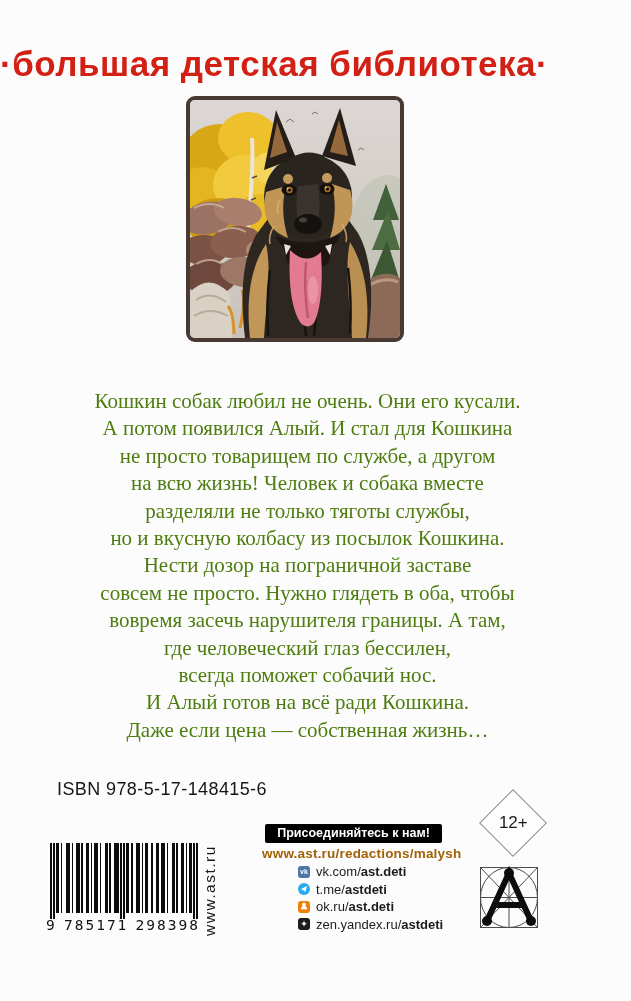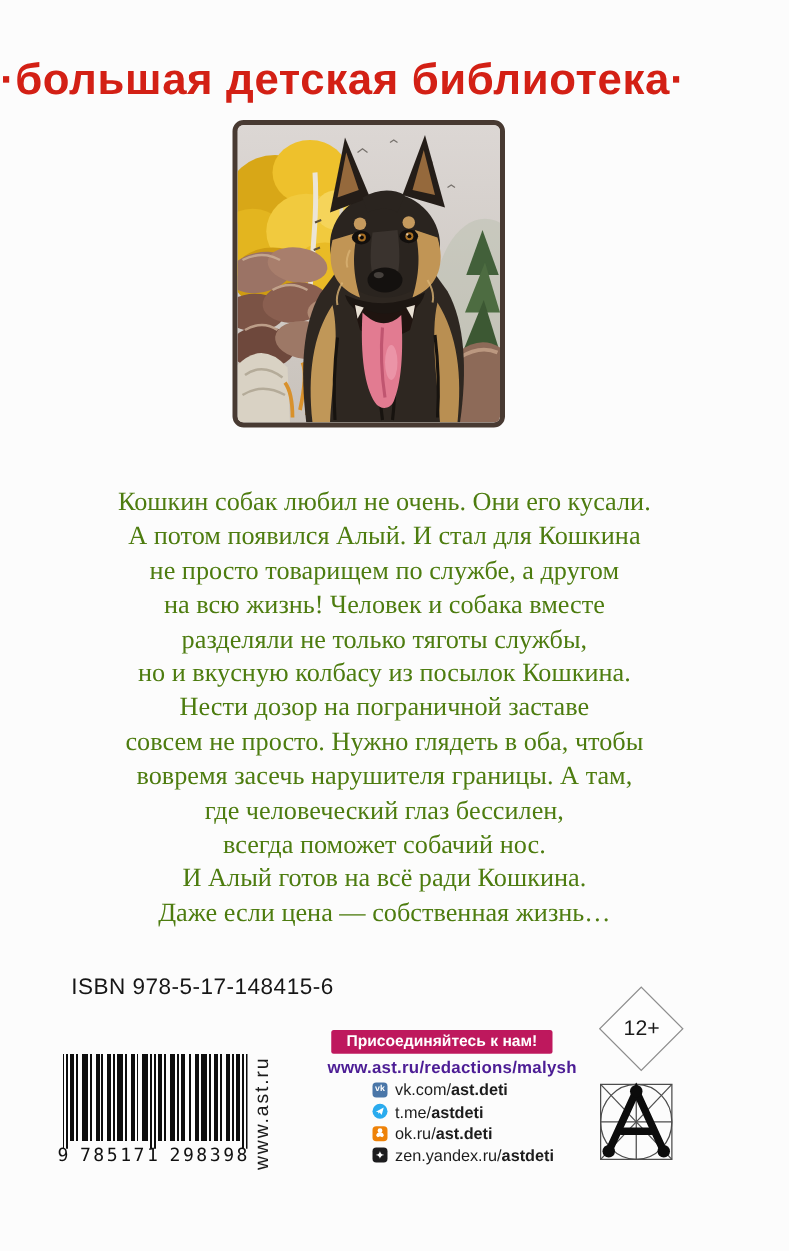--- a/index.html
+++ b/index.html
@@ -27,24 +27,24 @@
   .barcode-digits{position:absolute;left:46px;top:917px;width:154px;
     display:flex;justify-content:space-between;
     font-family:"DejaVu Sans Mono",monospace;font-size:14.5px;color:#111;
     letter-spacing:2px;}
   .site-vertical{position:absolute;left:201px;top:836px;height:100px;width:24px;
     writing-mode:vertical-rl;transform:rotate(180deg);font-size:15.5px;
     letter-spacing:1.5px;color:#1b1b1b;}
 
   
   .join-banner{position:absolute;left:265px;top:824px;width:177px;height:19px;
-    background:#be185d;border-radius:2px;color:#fff;font-weight:bold;
+    background:#000000;border-radius:2px;color:#fff;font-weight:bold;
     font-size:12.5px;line-height:19px;text-align:center;}
   .join-url{position:absolute;left:262px;top:846px;font-weight:bold;
-    font-size:13.5px;color:#4c1d95;letter-spacing:.2px;}
+    font-size:13.5px;color:#a16207;letter-spacing:.2px;}
   .social-list{position:absolute;left:262px;top:865px;}
   .social-row{display:flex;align-items:center;height:13px;margin-bottom:4.5px;padding-left:36px;}
   .social-icon{width:12px;height:12px;border-radius:3px;margin-right:6px;
     display:flex;align-items:center;justify-content:center;flex:0 0 12px;}
   .social-icon.round{border-radius:50%;}
   .vk-glyph{color:#fff;font-size:7px;font-weight:bold;line-height:12px;}
   .zen-glyph{color:#fff;font-size:9px;line-height:12px;}
   .social-text{font-size:13px;color:#1c1c1c;white-space:nowrap;}
   .social-text b{font-weight:bold;}
 

